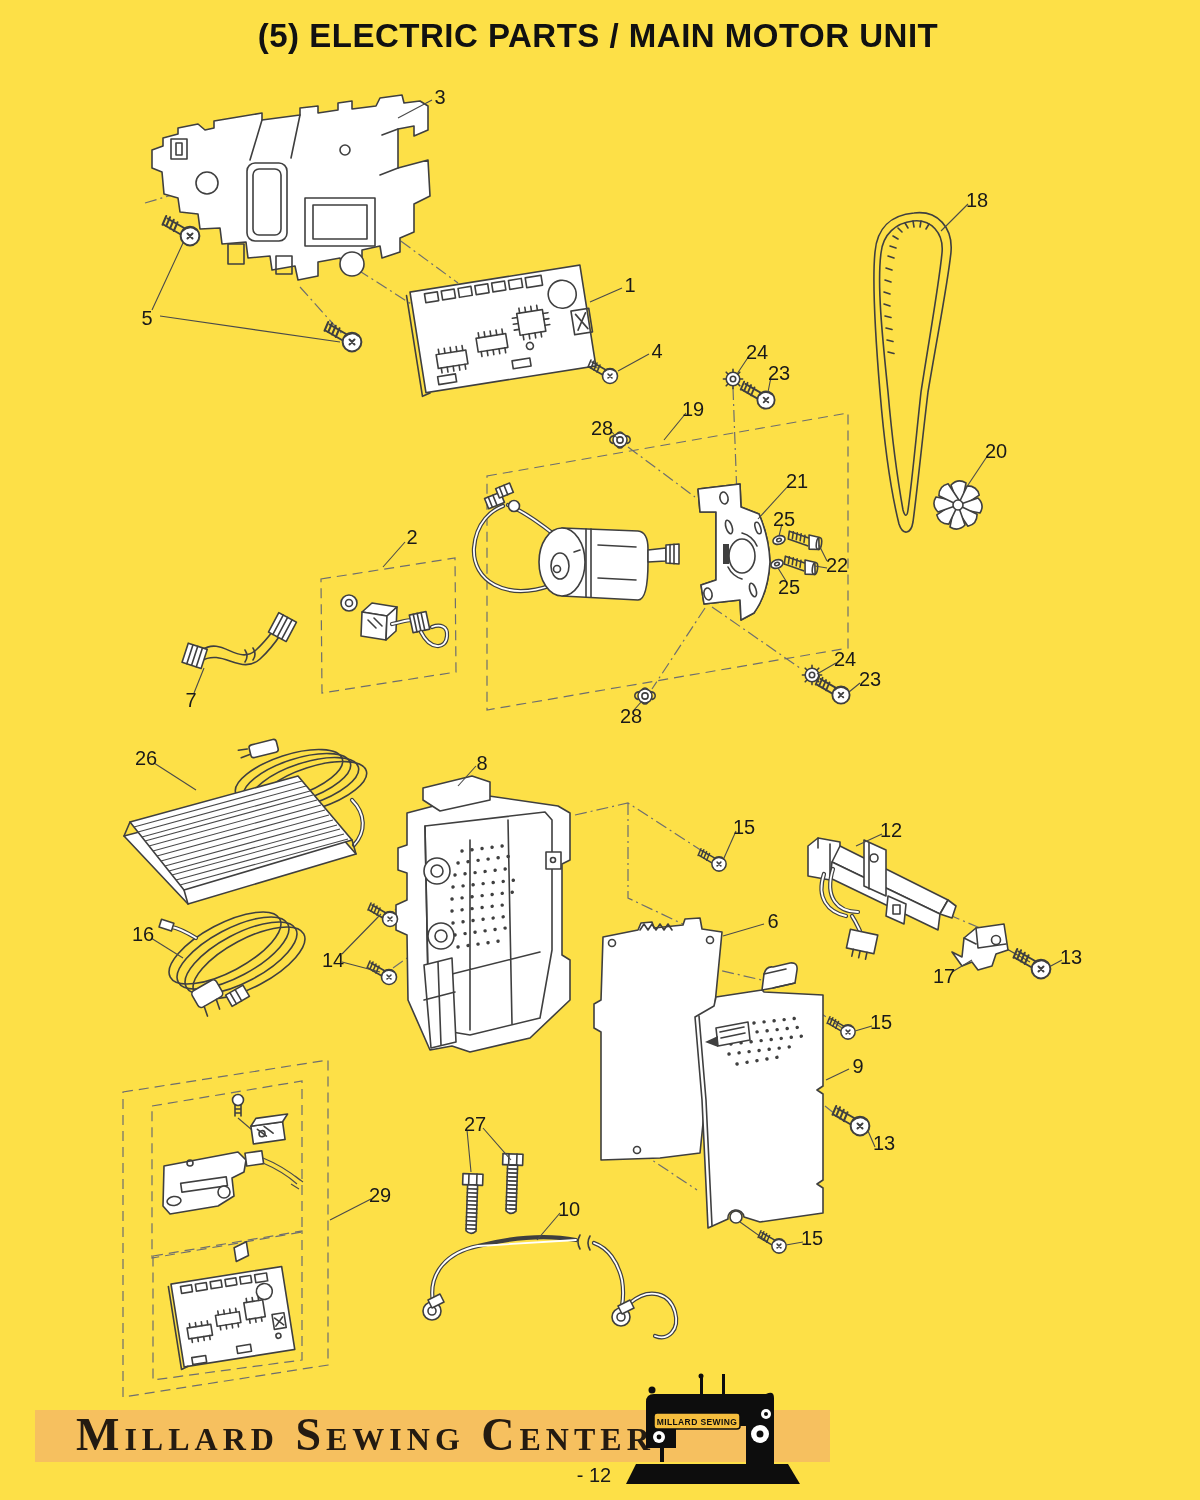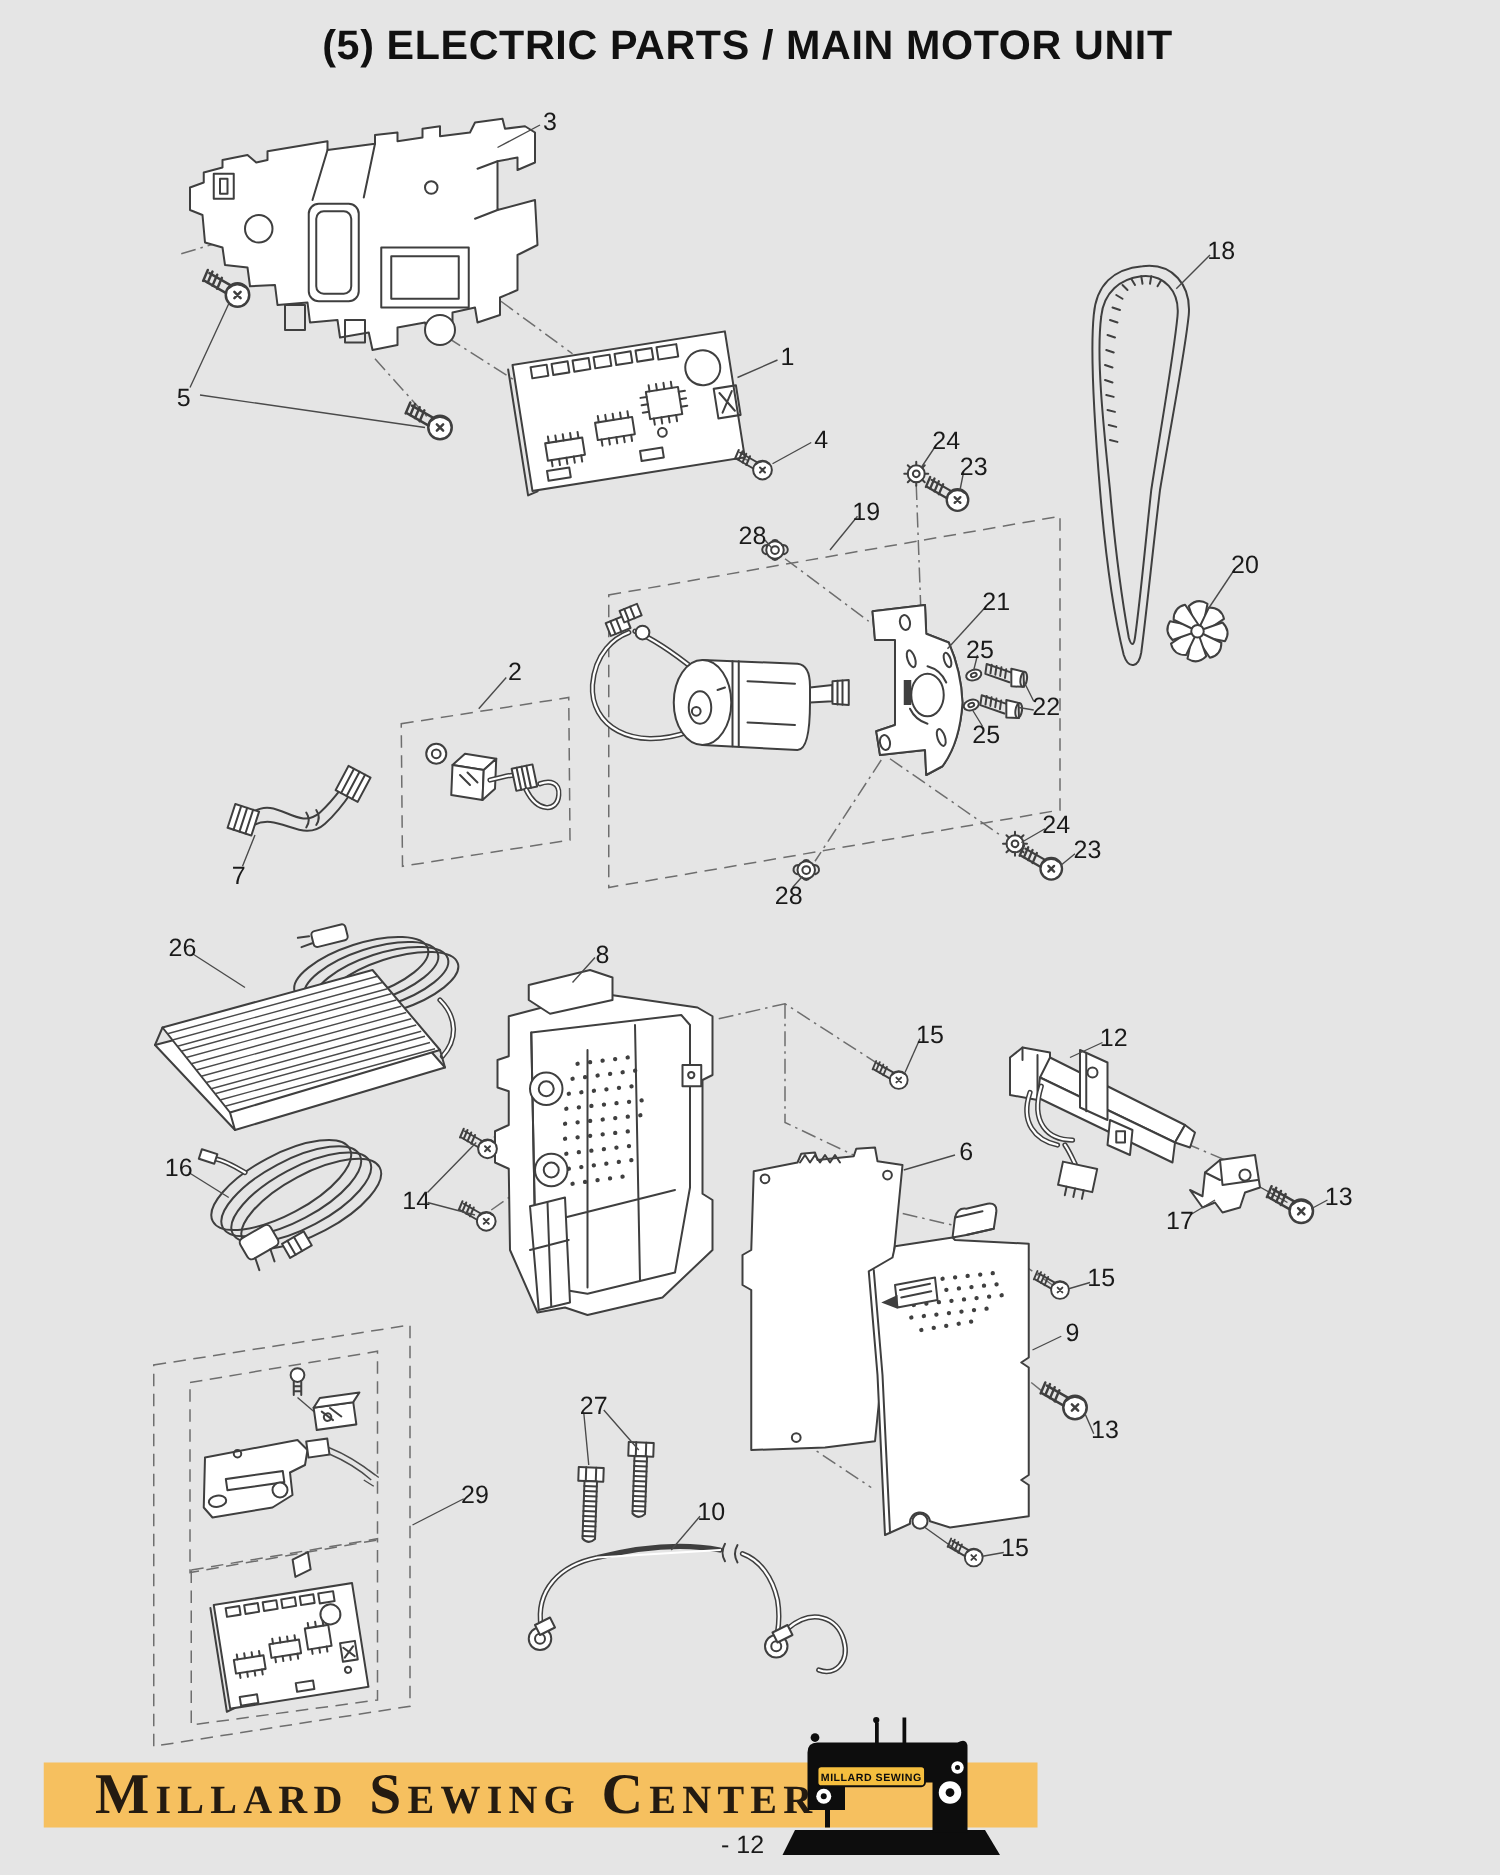--- a/index.html
+++ b/index.html
@@ -1,16 +1,16 @@
 <!DOCTYPE html>
 <html><head>
 <meta charset="utf-8">
 <style>
   html,body{margin:0;padding:0;background:#fff;}
-  .page{position:relative;width:1200px;height:1500px;background:#e5e5e5;overflow:hidden;
+  .page{position:relative;width:1200px;height:1500px;background:#fde047;overflow:hidden;
         font-family:"Liberation Sans",sans-serif;}
   svg text{font-family:"Liberation Sans",sans-serif;}
   svg .title{font-size:33px;font-weight:bold;fill:#111;letter-spacing:.5px;}
   svg .callout{font-size:20px;fill:#1a1a1a;}
   svg .pagenum{font-size:20px;fill:#1a1a1a;}
   svg .banner-text{font-family:"Liberation Serif",serif;font-variant:small-caps;
         font-weight:bold;font-size:46px;letter-spacing:5px;}
   svg .badge-text{font-size:8.5px;font-weight:bold;letter-spacing:.4px;}
   
   .ln{stroke:#3f3f3f;stroke-width:1.6;fill:none;stroke-linejoin:round;stroke-linecap:round;}

